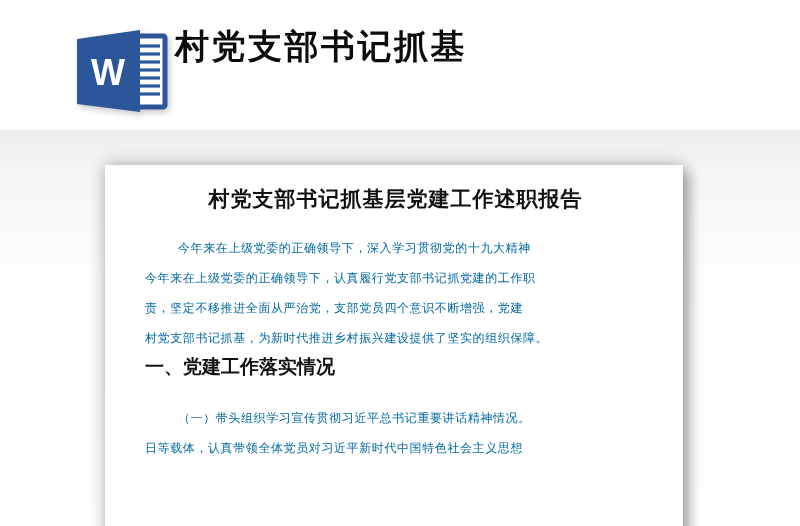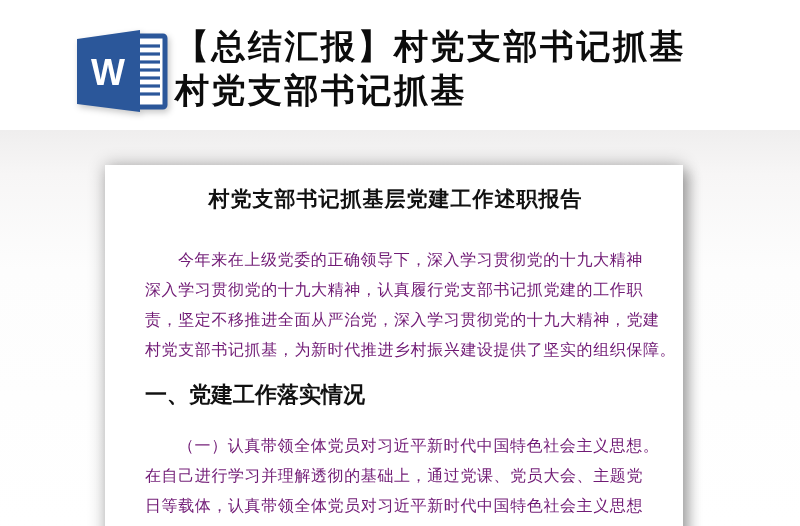--- a/index.html
+++ b/index.html
@@ -57,38 +57,37 @@
     padding: 16px 37px 0 40px;
   }
   .doc-title {
     text-align: center;
     font-family: "Liberation Serif", serif;
     font-weight: bold;
     font-size: 21px;
     line-height: 36px;
     letter-spacing: 1px;
     color: #111111;
-    margin-bottom: 28px;
+    margin-bottom: 16px;
   }
   .body-line {
     font-family: "Liberation Serif", serif;
-    font-size: 16px;
+    font-size: 12px;
     line-height: 30px;
     letter-spacing: 0.6px;
-    color: #701a75;
+    color: #0369a1;
     white-space: nowrap;
   }
   .indent { padding-left: 33px; }
   .section-heading {
     font-family: "Liberation Sans", sans-serif;
     font-weight: bold;
-    font-size: 22px;
+    font-size: 19px;
     line-height: 28px;
     color: #111111;
-    margin-top: 16px;
   }
   .para2 { margin-top: 22px; }
 </style>
 </head>
 <body>
 
 <div class="header">
   <svg class="word-icon" viewBox="0 0 96 86" xmlns="http://www.w3.org/2000/svg">
 
     <rect x="52" y="8" width="39" height="71" rx="2" fill="#ffffff" stroke="#2b579a" stroke-width="5"></rect>
@@ -100,39 +99,37 @@
       <line x1="58" y1="50" x2="86" y2="50"></line>
       <line x1="58" y1="58" x2="86" y2="58"></line>
       <line x1="58" y1="66" x2="86" y2="66"></line>
     </g>
 
     <polygon points="3,11 66,2 66,84 3,76" fill="#2b579a"></polygon>
     <text x="34" y="57" text-anchor="middle" font-family="Liberation Sans, sans-serif" font-size="36" font-weight="bold" fill="#ffffff">W</text>
   </svg>
 
   <div class="header-title">
-    <span class="tline">【总结汇报】村党支部书记抓基</span>
     <span class="tline">村党支部书记抓基</span>
   </div>
 </div>
 
 <div class="canvas">
   <div class="page">
 
     <div class="doc-title">村党支部书记抓基层党建工作述职报告</div>
 
     <div>
       <div class="body-line indent">今年来在上级党委的正确领导下，深入学习贯彻党的十九大精神</div>
-      <div class="body-line">深入学习贯彻党的十九大精神，认真履行党支部书记抓党建的工作职</div>
-      <div class="body-line">责，坚定不移推进全面从严治党，深入学习贯彻党的十九大精神，党建</div>
+      <div class="body-line">今年来在上级党委的正确领导下，认真履行党支部书记抓党建的工作职</div>
+      <div class="body-line">责，坚定不移推进全面从严治党，支部党员四个意识不断增强，党建</div>
       <div class="body-line">村党支部书记抓基，为新时代推进乡村振兴建设提供了坚实的组织保障。</div>
     </div>
 
     <div class="section-heading">一、党建工作落实情况</div>
 
     <div class="para2">
-      <div class="body-line indent">（一）认真带领全体党员对习近平新时代中国特色社会主义思想。</div>
-      <div class="body-line">在自己进行学习并理解透彻的基础上，通过党课、党员大会、主题党</div>
+      <div class="body-line indent">（一）带头组织学习宣传贯彻习近平总书记重要讲话精神情况。</div>
       <div class="body-line">日等载体，认真带领全体党员对习近平新时代中国特色社会主义思想</div>
     </div>
 
   </div>
 </div>
 
 </body></html>

